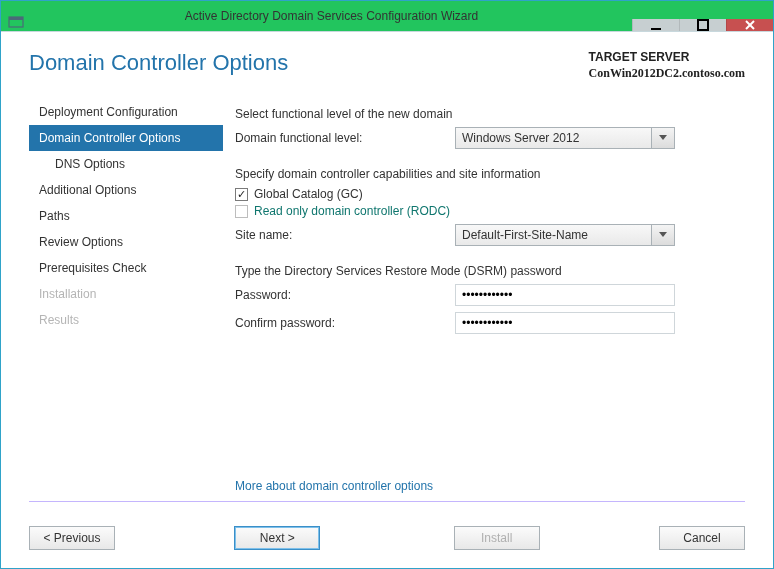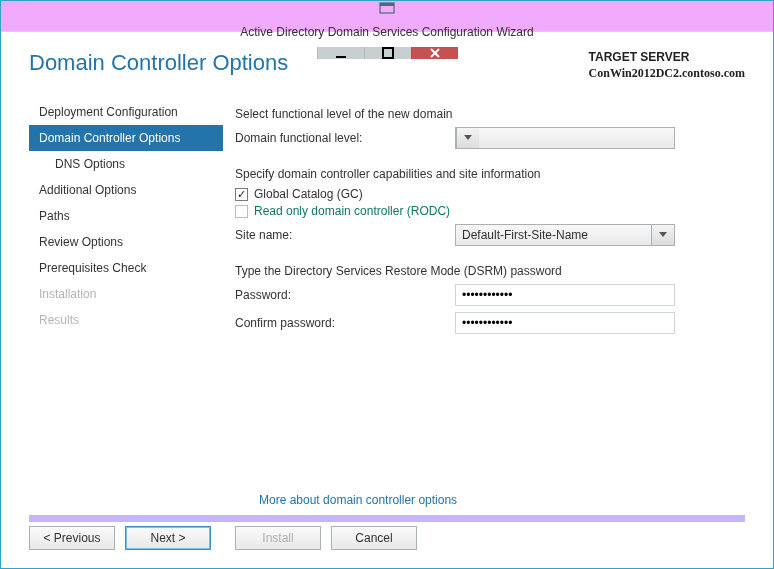--- a/index.html
+++ b/index.html
@@ -14,27 +14,26 @@
     width: 774px;
     height: 569px;
     box-sizing: border-box;
     border: 1px solid #2fa3c9;
     display: flex;
     flex-direction: column;
     overflow: hidden;
   }
   
   .titlebar {
-    background: #f0abfc;
+    background: #22c55e;
     height: 30px;
     display: flex;
-    align-items: center;
+    align-items: flex-end;
     border-bottom: 1px solid #c8d8dd;
     position: relative;
-    flex-direction: column;
   }
   .titlebar .app-icon {
     width: 30px;
     display: flex;
     align-items: center;
     justify-content: center;
     color: #4a6a78;
   }
   .titlebar .title {
     flex: 1;
@@ -180,25 +179,25 @@
     font-size: 12px;
     font-family: inherit;
   }
   .link {
     color: #2374ab;
     cursor: pointer;
     margin-top: 28px;
     display: inline-block;
   }
   .button-row {
-    border-top: 7px solid #c4b5fd;
-    padding-top: 4px;
+    border-top: 1px solid #c4b5fd;
+    padding-top: 24px;
     margin-top: 4px;
     display: flex;
-    justify-content: flex-start;
+    justify-content: space-between;
     gap: 10px;
     padding-bottom: 8px;
   }
   .btn {
     min-width: 86px;
     height: 24px;
     border: 1px solid #a9b1b6;
     background: linear-gradient(#fbfbfb,#e8e8e8);
     font-size: 12px;
     font-family: inherit;
@@ -269,20 +268,21 @@
         <div class="nav-item">Prerequisites Check</div>
         <div class="nav-item disabled">Installation</div>
         <div class="nav-item disabled">Results</div>
       </div>
 
       <div class="panel">
         <div class="section-text">Select functional level of the new domain</div>
         <div class="form-row">
           <span class="form-label">Domain functional level:</span>
           <div class="combo">
+            <span class="combo-text">Windows Server 2012</span>
             <span class="combo-btn">
                 <svg width="8" height="8">
                   <polygon points="0,1 8,1 4,6" fill="#555"></polygon>
                 </svg>
               </span>
           </div>
         </div>
 
         <div class="section-text" style="margin-top:18px">Specify domain controller capabilities and site information</div>
 
@@ -311,21 +311,21 @@
 
         <div class="form-row">
           <span class="form-label">Password:</span>
           <input type="password" class="text-input" value="••••••••••••" style="">
         </div>
         <div class="form-row">
           <span class="form-label">Confirm password:</span>
           <input type="password" class="text-input" value="••••••••••••" style="">
         </div>
 
-        <span class="link" style="position:absolute; bottom:4px; left:6px;margin-left:24px;">More about domain controller options</span>
+        <span class="link" style="position:absolute; bottom:4px; left:6px;">More about domain controller options</span>
       </div>
     </div>
 
     <div class="button-row">
       <button class="btn">&lt; Previous</button>
       <button class="btn default">Next &gt;</button>
       <button class="btn disabled" style="margin-left:14px">Install</button>
       <button class="btn">Cancel</button>
     </div>
   </div>

